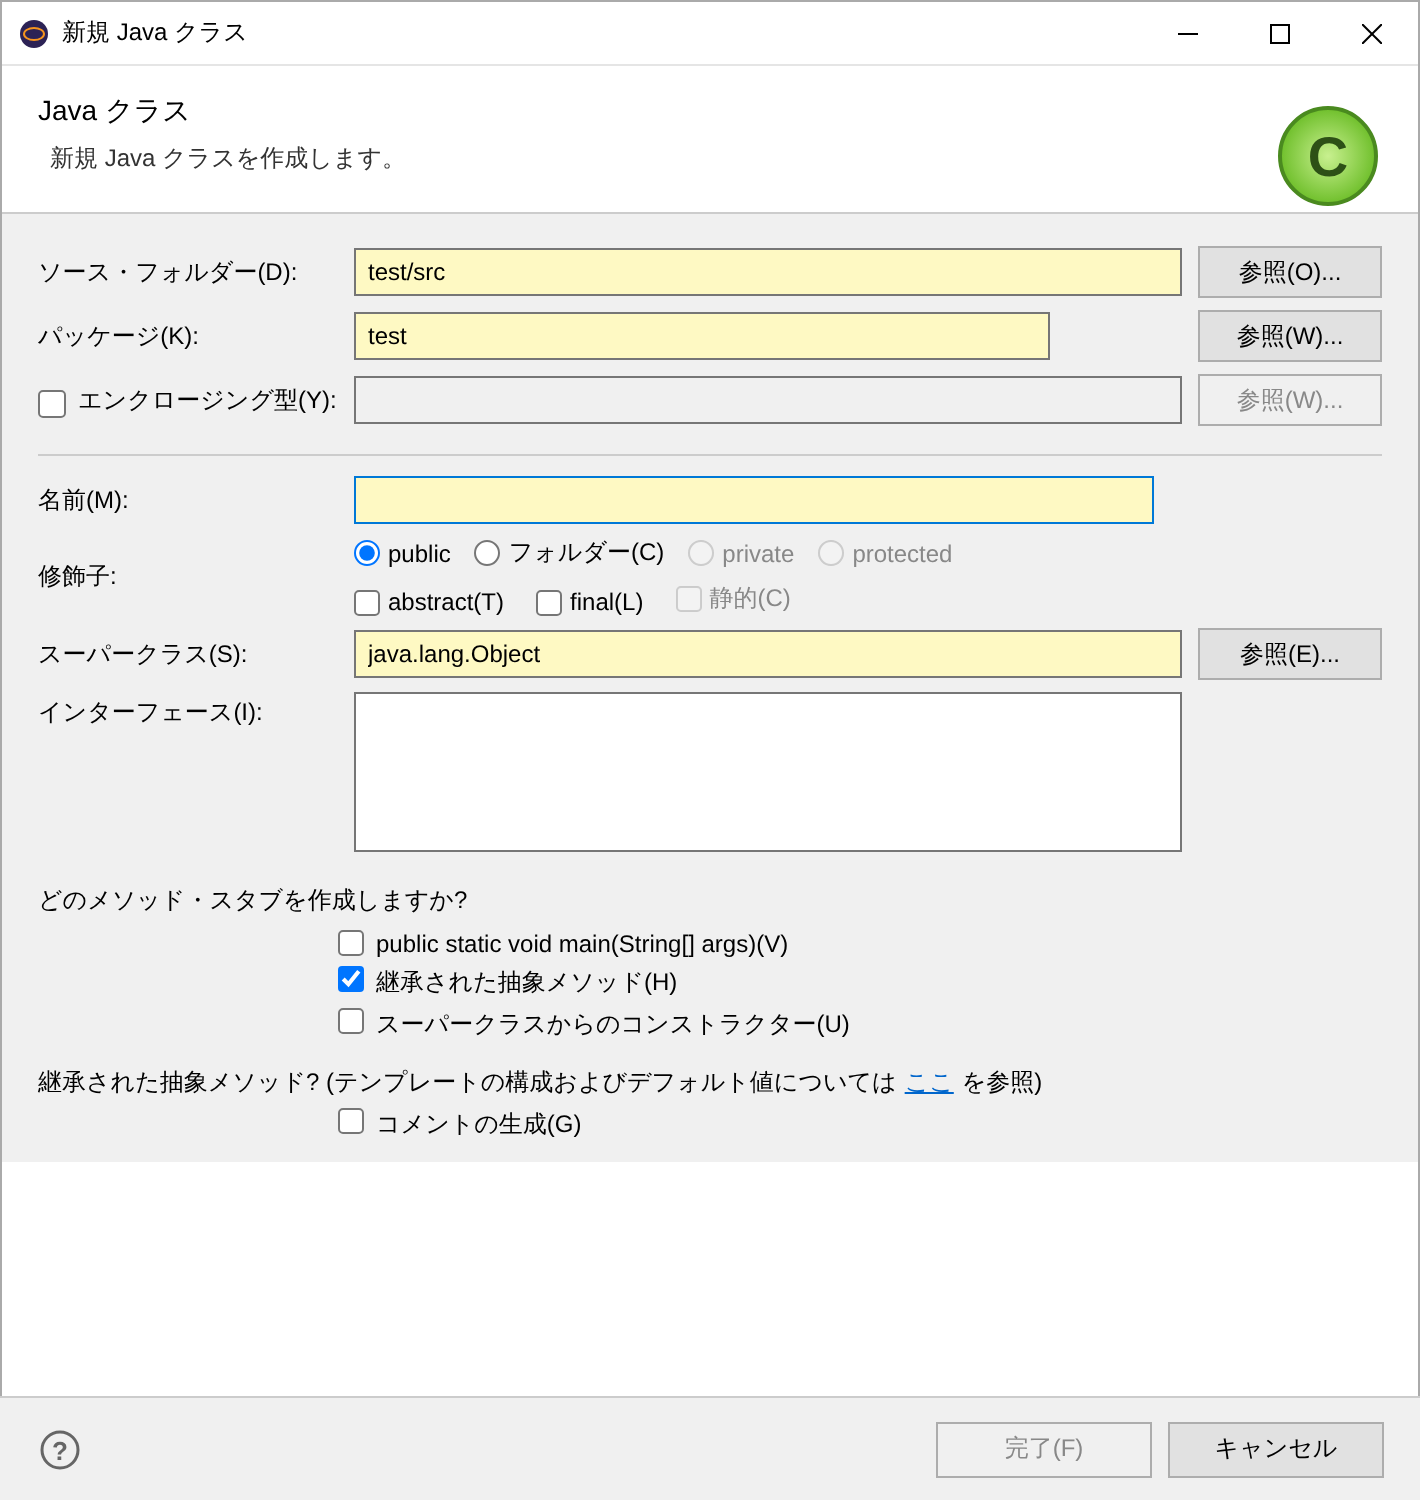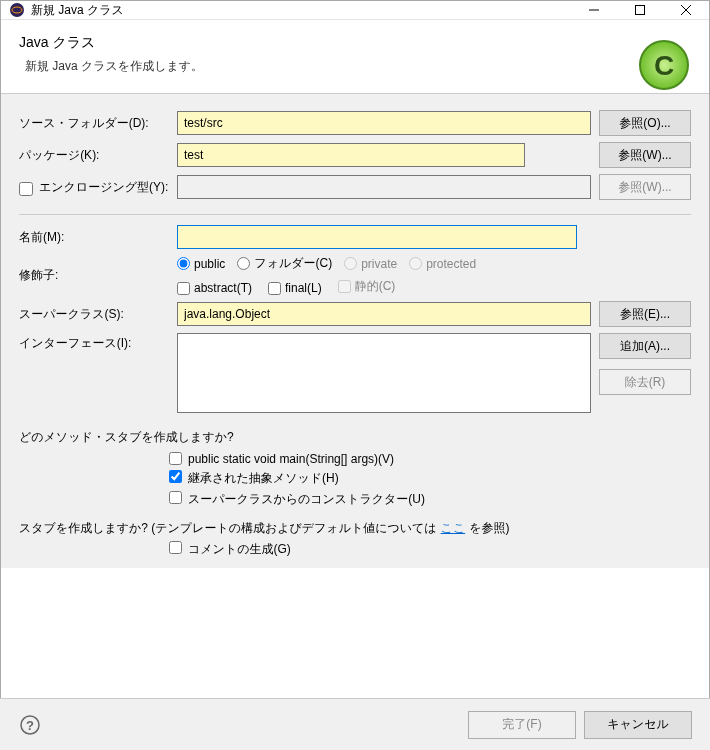--- a/index.html
+++ b/index.html
@@ -1,17 +1,17 @@
 <!DOCTYPE html>
 <html><head>
 <meta charset="utf-8">
 <style>
 * { box-sizing: border-box; margin: 0; padding: 0; }
 body { font-family: "Yu Gothic UI", "Meiryo", sans-serif; font-size: 12px; background: #fff; width: 710px; height: 750px; overflow: hidden; border: 1px solid #aaa; }
-.titlebar { height: 19px; background: #fff; display: flex; align-items: center; padding: 0 0 0 8px; border-bottom: 1px solid #e5e5e5; }
+.titlebar { height: 32px; background: #fff; display: flex; align-items: center; padding: 0 0 0 8px; border-bottom: 1px solid #e5e5e5; }
 .titlebar-icon { width: 16px; height: 16px; margin-right: 6px; }
 .titlebar-title { flex: 1; font-size: 12px; }
 .titlebar-btns { display: flex; height: 100%; }
 .titlebar-btn { width: 46px; height: 100%; display: flex; align-items: center; justify-content: center; color: #000; }
 .titlebar-btn svg { width: 10px; height: 10px; }
 .header { padding: 14px 18px 18px 18px; border-bottom: 1px solid #ccc; position: relative; background: #fff; }
 .header h1 { font-size: 14px; font-weight: normal; margin-bottom: 6px; }
 .header p { font-size: 12px; color: #333; padding-left: 6px; }
 .header-icon { position: absolute; right: 18px; top: 18px; width: 54px; height: 54px; }
 .body { padding: 16px 18px 10px 18px; background: #f0f0f0; }
@@ -154,44 +154,40 @@
           </label>
       </div>
     </div>
 
     <label>スーパークラス(S):</label>
     <input type="text" value="java.lang.Object" style="">
     <button class="btn">参照(E)...</button>
 
     <label style="align-self:flex-start;padding-top:2px">インターフェース(I):</label>
     <div class="interface-box"></div>
-    <div class="two-btn-stack">
-      <button class="btn">追加(A)...</button>
-      <button class="btn" disabled="">除去(R)</button>
-    </div>
   </div>
 
   <div class="section-label">どのメソッド・スタブを作成しますか?</div>
   <div class="indent-checks">
     <label>
         <input type="checkbox" style="">
         <span>public static void main(String[] args)(V)</span>
       </label>
     <label>
         <input type="checkbox" checked="" style="">
         <span>継承された抽象メソッド(H)</span>
       </label>
     <label>
         <input type="checkbox" style="">
         <span>スーパークラスからのコンストラクター(U)</span>
       </label>
   </div>
 
   <div class="comment-row">
-    <span>スタブを作成しますか? (テンプレートの構成およびデフォルト値については</span>
+    <span>継承された抽象メソッド? (テンプレートの構成およびデフォルト値については</span>
       <a>ここ</a>
       <span>を参照)</span>
   </div>
   <div class="indent-checks">
     <label>
         <input type="checkbox" style="">
         <span>コメントの生成(G)</span>
       </label>
   </div>
 

